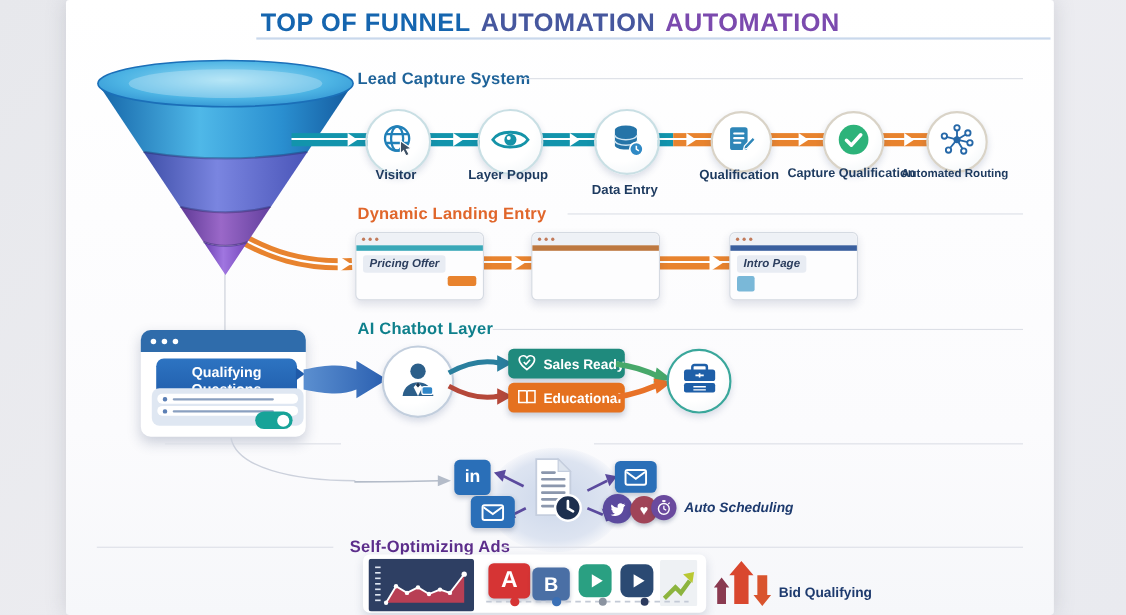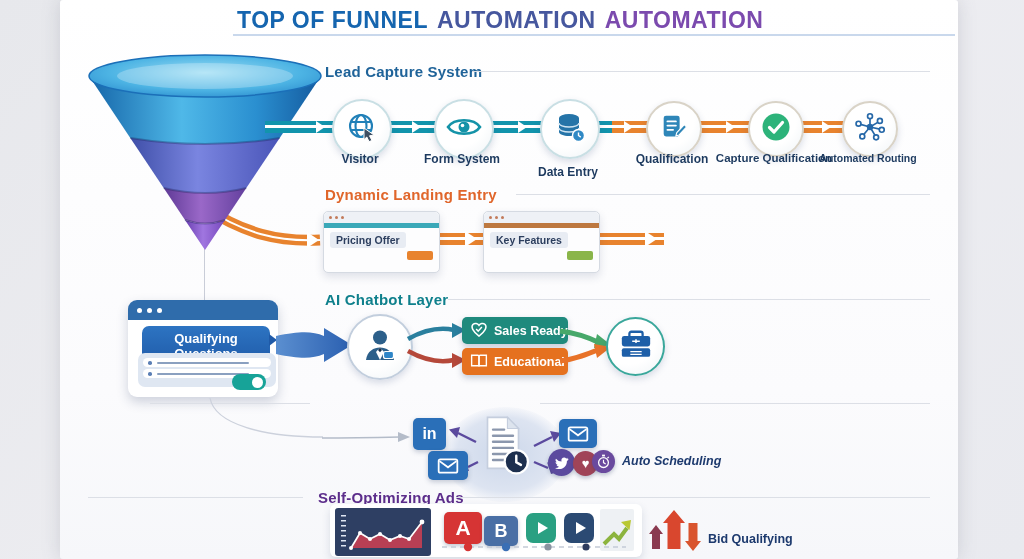--- a/index.html
+++ b/index.html
@@ -26,21 +26,21 @@
   .band-teal{background:linear-gradient(180deg,#1294ac 0 4px,#ffffff 4px 6.5px,#1294ac 6.5px 12px);}
   .band-orange{background:linear-gradient(180deg,#e8832e 0 4px,#ffffff 4px 6.5px,#e8832e 6.5px 12px);}
   .chev{width:0;height:0;border-top:6px solid transparent;border-bottom:6px solid transparent;border-left:9px solid #fff;}
   .chev-big{width:0;height:0;border-top:8px solid transparent;border-bottom:8px solid transparent;border-left:12px solid #fff;}
   .circle{border-radius:50%;background:radial-gradient(circle at 38% 32%,#ffffff 55%,#eef3f6);
           box-shadow:0 3px 7px rgba(50,70,120,.18);display:flex;align-items:center;justify-content:center;}
   .cb-teal{border:2px solid #c9dfe4;} .cb-tan{border:2px solid #d9d3c7;}
   .slabel{font-size:12px;font-weight:bold;color:#1d3a5f;transform:translateX(-50%);white-space:nowrap;}
   
   .bw{width:115px;height:60px;background:#fdfdfe;border:1px solid #d5dae2;border-radius:5px;
-      box-shadow:0 4px 8px rgba(40,60,100,.14);}
+      box-shadow:0 4px 8px rgba(40,60,100,.14);font-style:italic;}
   .bw-bar{height:11px;background:#eef1f6;border-radius:5px 5px 0 0;display:flex;align-items:center;padding-left:5px;gap:3px;}
   .dot{width:3px;height:3px;border-radius:50%;background:#c27a5a;}
   .bw-strip{height:5px;}
   .strip-teal{background:#3aa8b8;} .strip-orange{background:#bd7840;} .strip-navy{background:#3a5f9e;}
   .bw-body{padding:4px 6px;}
   .bw-row1{display:flex;justify-content:space-between;align-items:flex-start;}
   .pill{background:#e8ecf3;border-radius:3px;font-size:10.5px;font-weight:bold;color:#2c3e5e;padding:2px 6px;white-space:nowrap;}
   .lnstack{width:28px;padding-top:1px;}
   .ln{height:2px;background:#b6c0d0;border-radius:1px;margin:2.5px 0;}
   .bw-row2{display:flex;justify-content:space-between;align-items:flex-end;margin-top:3px;}
@@ -215,21 +215,21 @@
             <circle cx="29.5" cy="20" r="2.6"></circle>
             <circle cx="23.5" cy="28" r="2.6"></circle>
             <circle cx="8.8" cy="27" r="2.6"></circle>
             <circle cx="4.8" cy="13.5" r="2.6"></circle>
           </g>
         </svg>
     </span>
   </div>
 
   <div class="abs slabel" style="left:360px;top:152px;">Visitor</div>
-  <div class="abs slabel" style="left:462px;top:152px;">Form System</div>
+  <div class="abs slabel" style="left:462px;top:152px;">Layer Popup</div>
   <div class="abs slabel" style="left:568px;top:152px;margin-top:13px;">Data Entry</div>
   <div class="abs slabel" style="left:672px;top:152px;">Qualification</div>
   <div class="abs slabel" style="left:774px;top:152px;font-size:11.5px;">Capture Qualification</div>
   <div class="abs slabel" style="left:868px;top:152px;font-size:10.5px;">Automated Routing</div>
 
   <div class="abs hdg hdg-land" style="left:325px;top:186px;">Dynamic Landing Entry</div>
   <div class="abs rule" style="left:516px;top:194px;width:414px;"></div>
 
   <div class="abs band band-orange" style="left:436px;top:233px;width:48px;"></div>
   <div class="abs chev-big" style="left:465px;top:231px;"></div>
@@ -255,32 +255,40 @@
     </div>
   </div>
 
   <div class="abs bw" style="left:483px;top:211px;">
     <div class="bw-bar">
         <span class="dot"></span>
         <span class="dot"></span>
         <span class="dot"></span>
       </div>
     <div class="bw-strip strip-orange"></div>
+  </div>
+
+  <div class="abs bw" style="left:663px;top:211px;">
+    <div class="bw-bar">
+        <span class="dot"></span>
+        <span class="dot"></span>
+        <span class="dot"></span>
+      </div>
+    <div class="bw-strip strip-navy"></div>
     <div class="bw-body">
       <div class="bw-row1">
-        <span class="pill">Key Features</span>
+        <span class="pill">Intro Page</span>
         <span class="lnstack"><span class="ln"></span><span class="ln"></span><span class="ln"></span></span>
       </div>
       <div class="bw-row2">
+        <span class="imgsq"></span>
         <span class="lnstack lnwide"><span class="ln"></span><span class="ln"></span></span>
-        <span class="btn btn-green"></span>
       </div>
     </div>
   </div>
-
 
   <div class="abs hdg hdg-chat" style="left:325px;top:291px;">AI Chatbot Layer</div>
   <div class="abs rule" style="left:448px;top:299px;width:482px;"></div>
 
   <div class="abs chat">
     <div class="chat-bar">
         <span class="dot"></span>
         <span class="dot"></span>
         <span class="dot"></span>
       </div>

